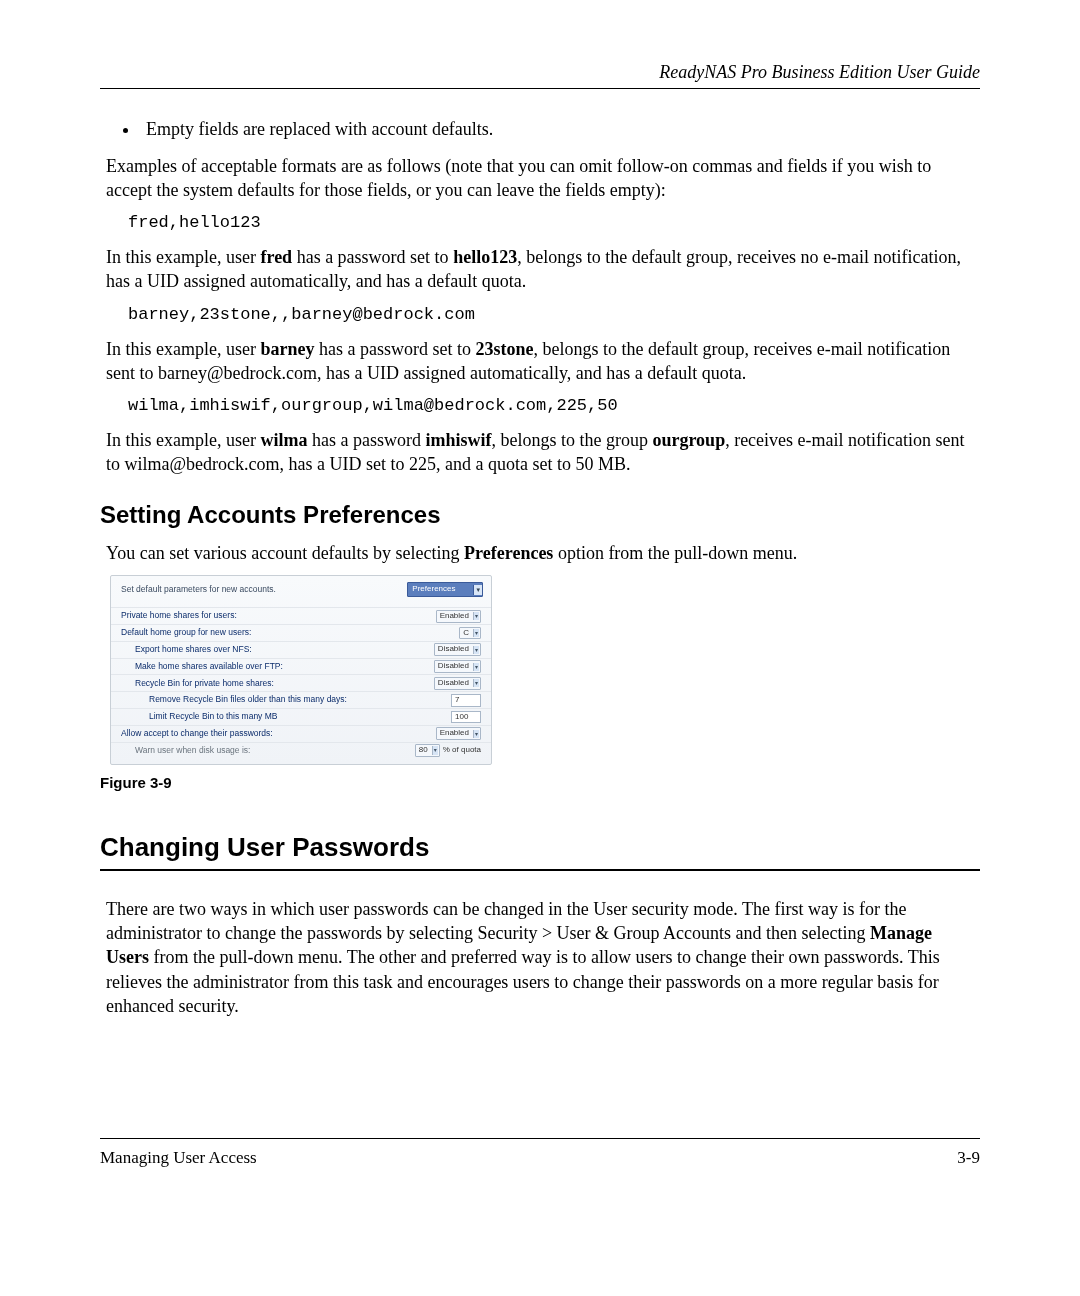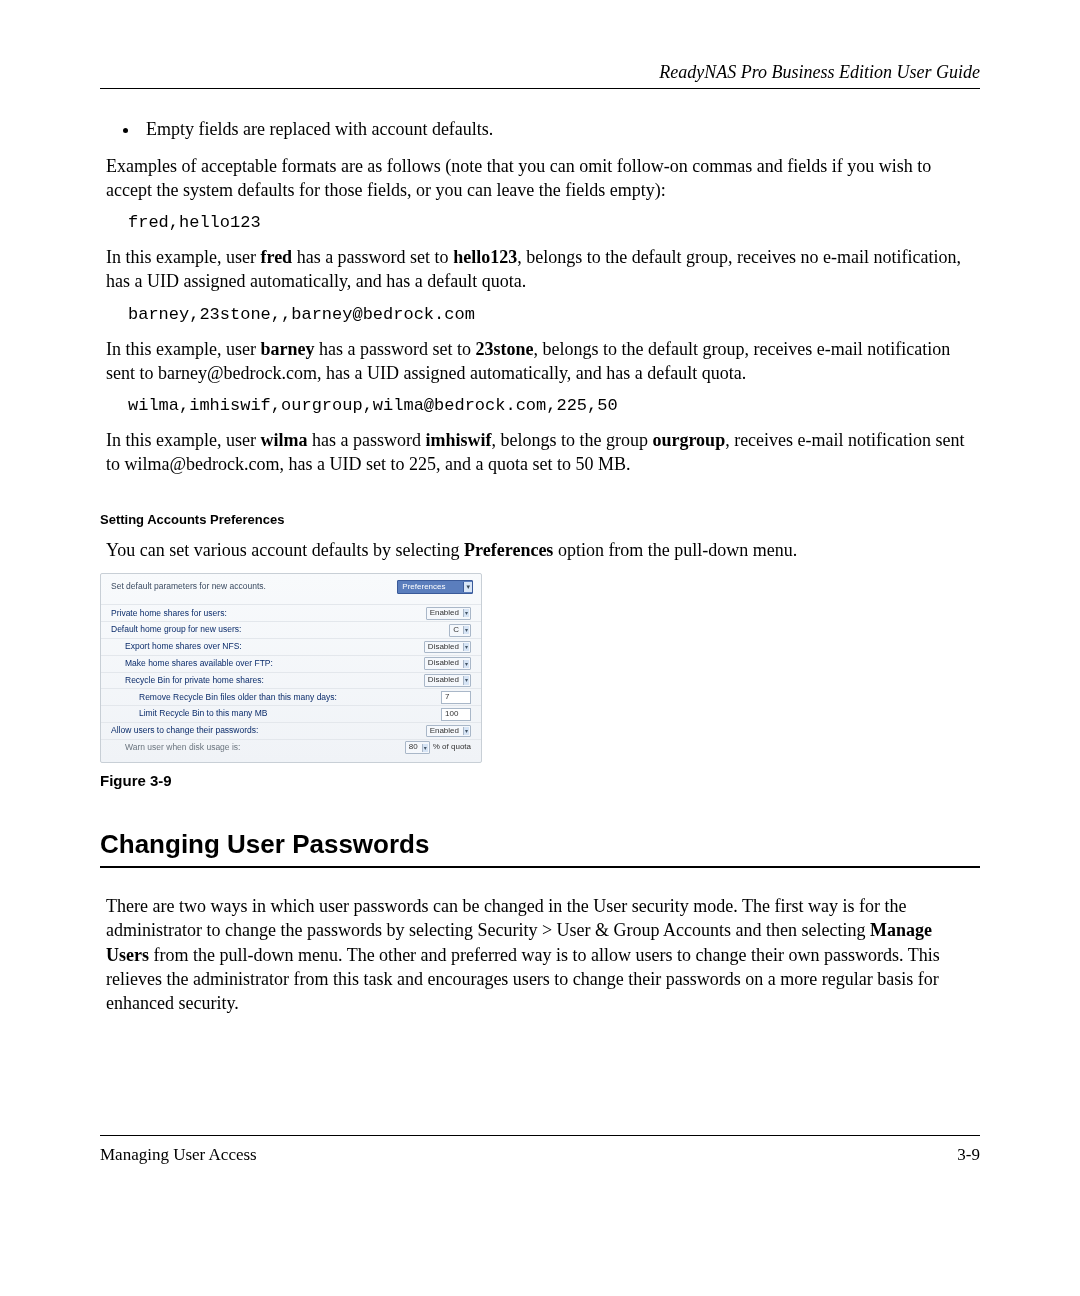--- a/index.html
+++ b/index.html
@@ -37,22 +37,22 @@
   .mono {
     font-family: "Courier New", Courier, monospace;
     font-size: 17px;
     margin: 6px 0 6px 28px;
     white-space: nowrap;
   }
   .bold { font-weight: bold; }
   .heading3 {
     font-family: Arial, Helvetica, sans-serif;
     font-weight: bold;
-    font-size: 13px;
-    margin: 34px 0 8px 0;
+    font-size: 24px;
+    margin: 22px 0 8px 0;
   }
   .heading2 {
     font-family: Arial, Helvetica, sans-serif;
     font-weight: bold;
     font-size: 26px;
     margin: 36px 0 4px 0;
   }
   .heading2-rule {
     border: none;
     border-top: 2px solid #000;
@@ -65,21 +65,21 @@
     margin: 8px 0 4px 0;
   }
   
   .fig {
     width: 380px;
     border: 1px solid #c8cfd6;
     background: linear-gradient(#f8fafc,#f0f3f7);
     font-family: Arial, Helvetica, sans-serif;
     font-size: 8.5px;
     color: #2a2a2a;
-    margin: 10px 0 2px 0;
+    margin: 10px 0 2px 10px;
     border-radius: 2px;
     padding-bottom: 6px;
   }
   .fig .fig-top {
     display: flex;
     justify-content: space-between;
     align-items: center;
     padding: 6px 8px 10px 10px;
   }
   .fig .fig-top-left {
@@ -266,21 +266,21 @@
           <span class="inp">7</span>
         </span>
       </div>
       <div class="row">
         <span class="lbl indent2">Limit Recycle Bin to this many MB</span>
         <span class="ctrl">
           <span class="inp">100</span>
         </span>
       </div>
       <div class="row">
-        <span class="lbl">Allow users to change their passwords:</span>
+        <span class="lbl">Allow accept to change their passwords:</span>
         <span class="ctrl">
           <span class="sel">
             <span>Enabled</span>
             <span class="arr">▾</span>
           </span>
         </span>
       </div>
       <div class="row muted">
         <span class="lbl">Warn user when disk usage is:</span>
         <span class="ctrl">

